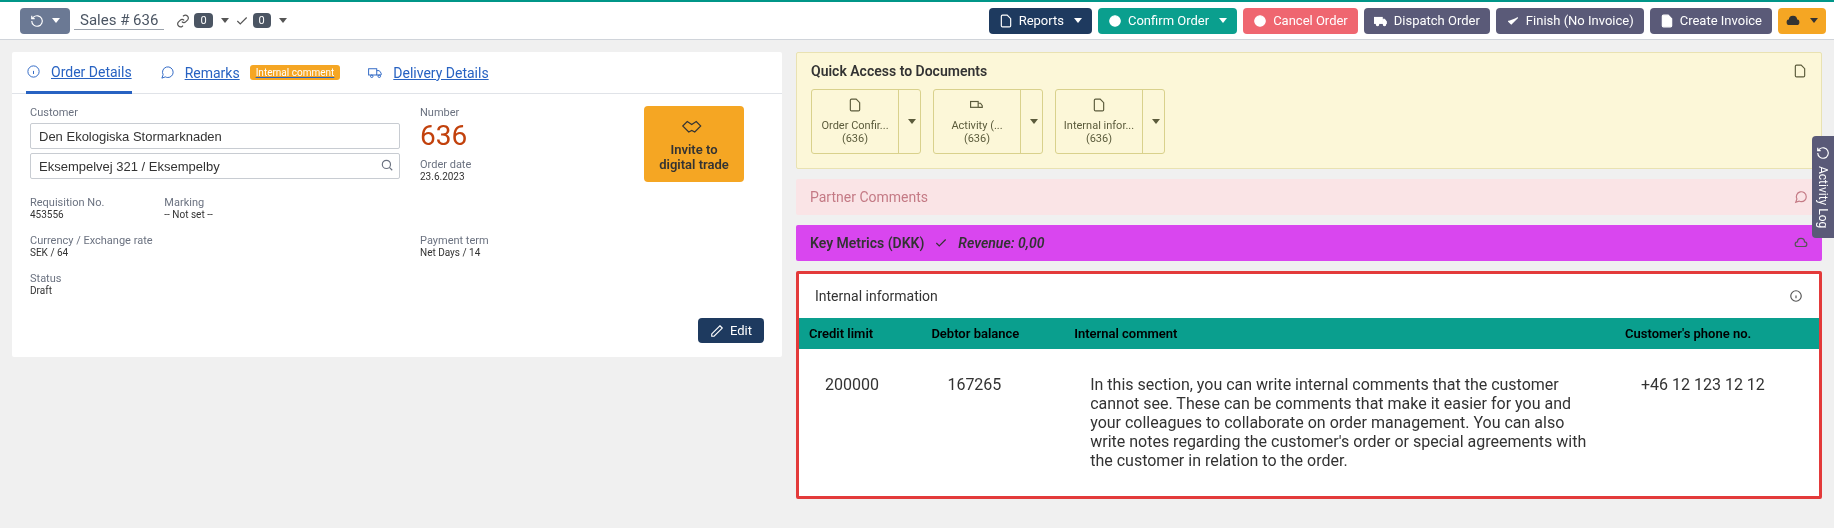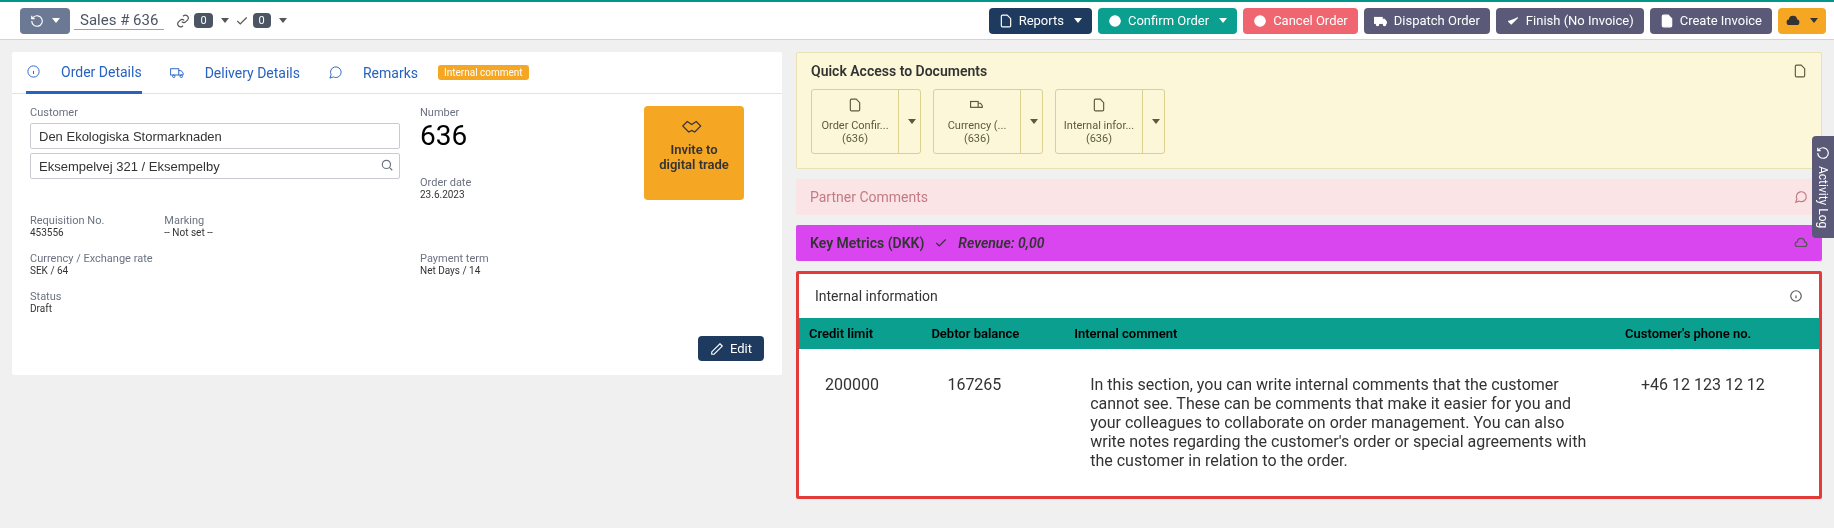--- a/index.html
+++ b/index.html
@@ -24,29 +24,29 @@
   .chev::after { content: ""; display:inline-block; border-left:4px solid transparent; border-right:4px solid transparent; border-top:5px solid currentColor; margin-left:4px; vertical-align:middle; }
   .chev-sep { border-left:4px solid transparent; border-right:4px solid transparent; border-top:5px solid currentColor; margin-left:4px; display:inline-block; }
 
   .main-wrap { display: flex; gap: 14px; padding: 12px; align-items: flex-start; position: relative; }
   .left-col { flex: 0 0 770px; max-width:770px; }
   .right-col { flex: 1; display: flex; flex-direction: column; gap: 10px; }
 
   .card { background: #fff; border-radius: 2px; position: relative; }
 
   .tabs { display:flex; border-bottom:1px solid #e0e3e8; padding:0 14px; gap:28px; height:42px; align-items:center; }
-  .tab { color:#2762c2; font-size:14px; display:flex; align-items:center; gap:20px; height:100%; }
+  .tab { color:#2762c2; font-size:14px; display:flex; align-items:center; gap:10px; height:100%;text-decoration:underline; }
   .tab.active { border-bottom:3px solid #2762c2; margin-bottom:-1px; }
   .tab svg { width:15px; height:15px; fill:none; stroke:#2762c2; stroke-width:1.5; }
   .tag-amber { background:#f5a623; color:#fff; font-size:10px; border-radius:3px; padding:2px 6px; }
 
   .details-body { padding: 12px 18px 14px 18px; display:grid; grid-template-columns: 370px 1fr 120px; column-gap:20px; row-gap:14px; }
   .field-label { font-size:11px; color:#6b7280; }
   .field-val { font-size:10px; color:#333; }
-  .big-num { font-size:28px; color:#000000; }
+  .big-num { font-size:28px; color:#c2410c; }
   .cust-input { border:1px solid #c8ccd2; height:26px; padding:0 8px; border-radius:2px; width:100%; font-size:13px; color:#333; }
   .cust-wrap { display:flex; flex-direction:column; gap:4px; }
   .search-wrap { position:relative; }
   .search-ic { position:absolute; right:6px; top:5px; color:#6b7280; }
   .invite-box { background:#f5a623; color:#333; border-radius:4px; text-align:center; padding:10px 6px; font-weight:600; font-size:13px; display:flex; flex-direction:column; align-items:center; gap:6px; width:100px; }
   .invite-box svg { stroke:#333; fill:none; stroke-width:1.5; width:30px; height:20px; }
 
   .row2 { grid-column:1; display:flex; gap:60px; }
   .row2b { grid-column:2; }
   .edit-bar { grid-column:1 / span 3; display:flex; justify-content:flex-end; margin-top:8px; }
@@ -163,54 +163,54 @@
       <div class="tab active">
         <svg viewBox="0 0 24 24">
             <circle cx="12" cy="12" r="9"></circle>
             <line x1="12" y1="8" x2="12" y2="8"></line>
             <line x1="12" y1="11" x2="12" y2="16"></line>
           </svg>
         <span>Order Details</span>
       </div>
       <div class="tab">
         <svg viewBox="0 0 24 24">
+            <path d="M21 11.5a8.38 8.38 0 0 1-8.5 8.5 8.5 8.5 0 0 1-4-1L3 21l2-5.5a8.5 8.5 0 1 1 16-4z"></path>
+          </svg>
+        <span>Remarks</span>
+        <span class="tag-amber">Internal comment</span>
+      </div>
+      <div class="tab">
+        <svg viewBox="0 0 24 24">
             <rect x="1" y="6" width="13" height="10"></rect>
             <path d="M14 9h4l3 4v3h-7"></path>
             <circle cx="6" cy="18" r="2"></circle>
             <circle cx="18" cy="18" r="2"></circle>
           </svg>
         <span>Delivery Details</span>
-      </div>
-      <div class="tab">
-        <svg viewBox="0 0 24 24">
-            <path d="M21 11.5a8.38 8.38 0 0 1-8.5 8.5 8.5 8.5 0 0 1-4-1L3 21l2-5.5a8.5 8.5 0 1 1 16-4z"></path>
-          </svg>
-        <span>Remarks</span>
-        <span class="tag-amber">Internal comment</span>
       </div>
     </div>
 
     <div class="details-body">
 
       <div class="cust-wrap">
         <div class="field-label">Customer</div>
         <input class="cust-input" value="Den Ekologiska Stormarknaden" style="">
         <div class="search-wrap">
           <input class="cust-input" value="Eksempelvej 321 / Eksempelby" style="">
           <svg class="icon-sm search-ic" viewBox="0 0 24 24" fill="none" stroke="#6b7280" stroke-width="2">
               <circle cx="11" cy="11" r="7"></circle>
               <line x1="21" y1="21" x2="16" y2="16"></line>
             </svg>
         </div>
       </div>
 
       <div>
         <div class="field-label">Number</div>
         <div class="big-num">636</div>
-        <div class="field-label" style="margin-top:24px">Order date</div>
+        <div class="field-label" style="margin-top:6px">Order date</div>
         <div class="field-val">23.6.2023</div>
       </div>
 
       <div class="invite-box">
         <svg viewBox="0 0 40 24">
             <path d="M5 12l6-6 6 4 6-4 6 6-8 8-4-2-4 2z"></path>
           </svg>
         <div><span>Invite to</span><br><span>digital trade</span></div>
       </div>
 
@@ -272,21 +272,21 @@
           <div class="doc-drop">
               <span class="chev-sep" style="border-top-color:#5b5b3b"></span>
             </div>
         </div>
         <div class="doc-card">
           <div class="doc-main">
             <svg class="icon-sm doc-ic" viewBox="0 0 24 24" fill="none" stroke="#5b5b3b" stroke-width="2">
                 <rect x="1" y="6" width="13" height="10"></rect>
                 <path d="M14 9h4l3 4v3h-7"></path>
               </svg>
-            <span class="dn">Currency (...</span>
+            <span class="dn">Activity (...</span>
             <span>(636)</span>
           </div>
           <div class="doc-drop">
               <span class="chev-sep" style="border-top-color:#5b5b3b"></span>
             </div>
         </div>
         <div class="doc-card">
           <div class="doc-main">
             <svg class="icon-sm doc-ic" viewBox="0 0 24 24" fill="none" stroke="#5b5b3b" stroke-width="2">
                 <path d="M14 2H6a2 2 0 0 0-2 2v16a2 2 0 0 0 2 2h12a2 2 0 0 0 2-2V8z"></path>

